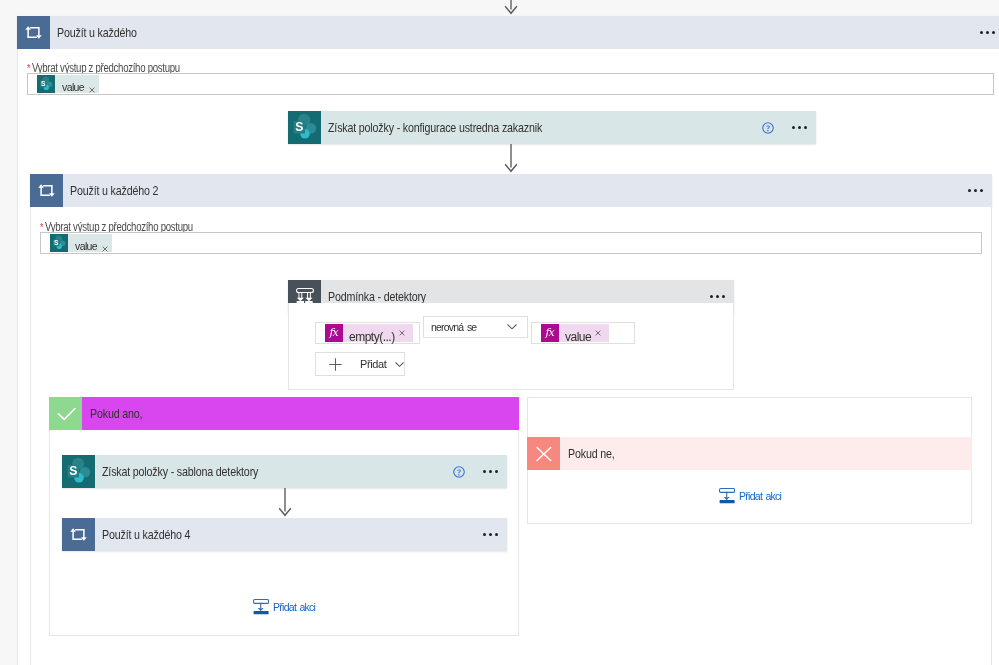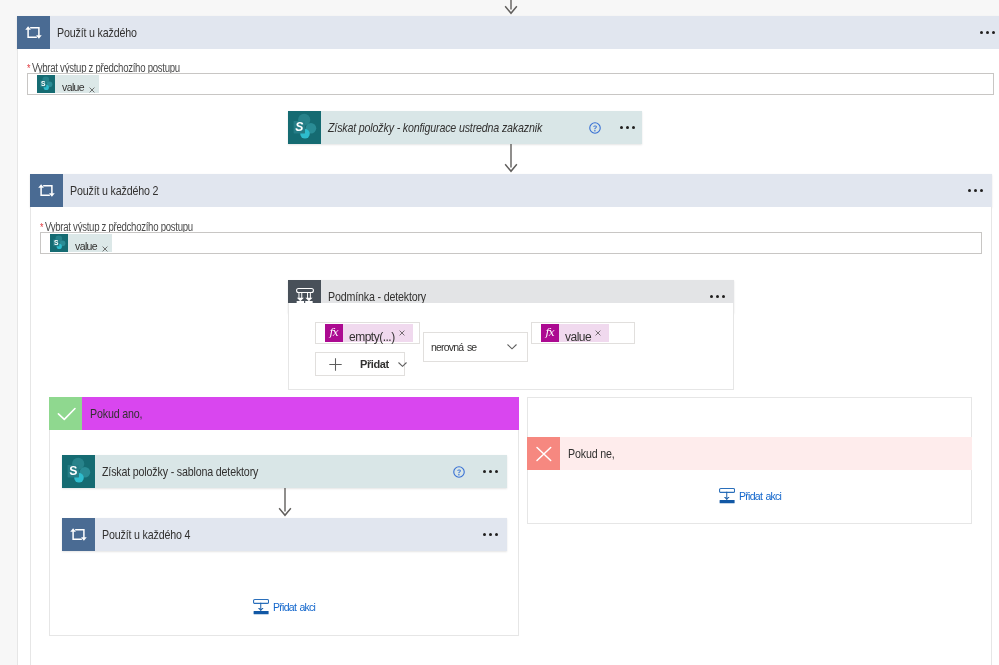--- a/index.html
+++ b/index.html
@@ -54,21 +54,21 @@
   .fxtok .ftxt{font-size:12px;letter-spacing:-0.5px;color:#323130;margin:8px 4px 0 6px;}
   .fxtok .fx2{margin-right:8px;width:6px;height:6px;flex:0 0 auto;}
 
   .ddl{position:absolute;background:#fff;border:1px solid #e1dfdd;box-sizing:border-box;display:flex;align-items:center;}
   .ddl span{font-size:10.5px;letter-spacing:-0.82px;word-spacing:1.6px;color:#323130;margin-left:7px;}
   .ddl .chev{margin-left:auto;margin-right:10px;flex:0 0 auto;}
 
   .addbtn{position:absolute;background:#fff;border:1px solid #e1dfdd;box-sizing:border-box;
           display:flex;align-items:center;}
   .addbtn .plus{margin-left:13px;flex:0 0 auto;}
-  .addbtn .atxt{font-size:11px;letter-spacing:-0.4px;color:#323130;font-weight:bold;margin-left:10px;padding-left:8px;}
+  .addbtn .atxt{font-size:11px;letter-spacing:-0.4px;color:#323130;font-weight:normal;margin-left:10px;padding-left:8px;}
   .addbtn .chev{margin-left:9px;margin-right:12px;flex:0 0 auto;}
 
   
   .br{position:absolute;background:#fff;border:1px solid #e6e6e6;box-sizing:border-box;}
   .br-head{position:absolute;display:flex;align-items:center;height:33px;}
   .br-head .bico{width:33px;height:33px;flex:0 0 33px;display:flex;align-items:center;justify-content:center;}
   .br-head .btxt{font-size:13px;letter-spacing:-0.2px;color:#323130;margin-left:8px;transform:scaleX(0.82);transform-origin:left center;}
 
   .addaction{position:absolute;display:flex;align-items:center;}
   .addaction .atext{font-size:10.5px;letter-spacing:-0.72px;word-spacing:1.1px;color:#1266cc;margin-left:4px;}
@@ -160,21 +160,21 @@
             <use href="#s-sp"></use>
           </svg>
       </div>
       <div class="ttxt">value</div>
       <svg class="tx" viewBox="0 0 10 10">
         <path stroke="#323130" stroke-width="1.1" d="M1 1 L9 9 M9 1 L1 9"></path>
         </svg>
     </div>
   </div>
 
-  <div class="card sp-head" style="left:288px;top:111px;width:354px;font-style:italic;">
+  <div class="card sp-head" style="left:288px;top:111px;width:528px;">
     <div class="ico sp-ico">
       <svg width="33" height="33" viewBox="0 0 20 20">
           <use href="#s-sp"></use>
         </svg>
     </div>
     <div class="ttl">Získat položky - konfigurace ustredna zakaznik</div>
     <div class="right">
       <svg class="help" viewBox="0 0 12 12">
         <circle cx="6" cy="6" r="5.25" fill="none" stroke="#3770d4" stroke-width="1.1"></circle>
         <path fill="#3770d4" d="M5.35 7.35 q0-0.75 0.2-1.02 0.2-0.27 0.72-0.62 0.3-0.2 0.42-0.37
@@ -253,21 +253,21 @@
   <div class="cfield" style="left:315px;top:322px;width:105px;height:22px;">
     <div class="fxtok" style="margin-left:9px;">
       <div class="fx">fx</div>
       <div class="ftxt">empty(...)</div>
       <svg class="fx2" viewBox="0 0 10 10">
         <path stroke="#323130" stroke-width="1.1" d="M1 1 L9 9 M9 1 L1 9"></path>
         </svg>
     </div>
   </div>
 
-  <div class="ddl" style="left:423px;top:332px;width:105px;height:30px;">
+  <div class="ddl" style="left:423px;top:316px;width:105px;height:22px;">
     <span>nerovná se</span>
     <svg class="chev" width="10" height="5.5" viewBox="0 0 10 5.5">
       <path fill="none" stroke="#5d5d5d" stroke-width="1.05" d="M0.5 0.5 L5 4.8 L9.5 0.5"></path>
       </svg>
   </div>
 
   <div class="cfield" style="left:531px;top:322px;width:104px;height:22px;">
     <div class="fxtok" style="margin-left:9px;">
       <div class="fx">fx</div>
       <div class="ftxt">value</div>

